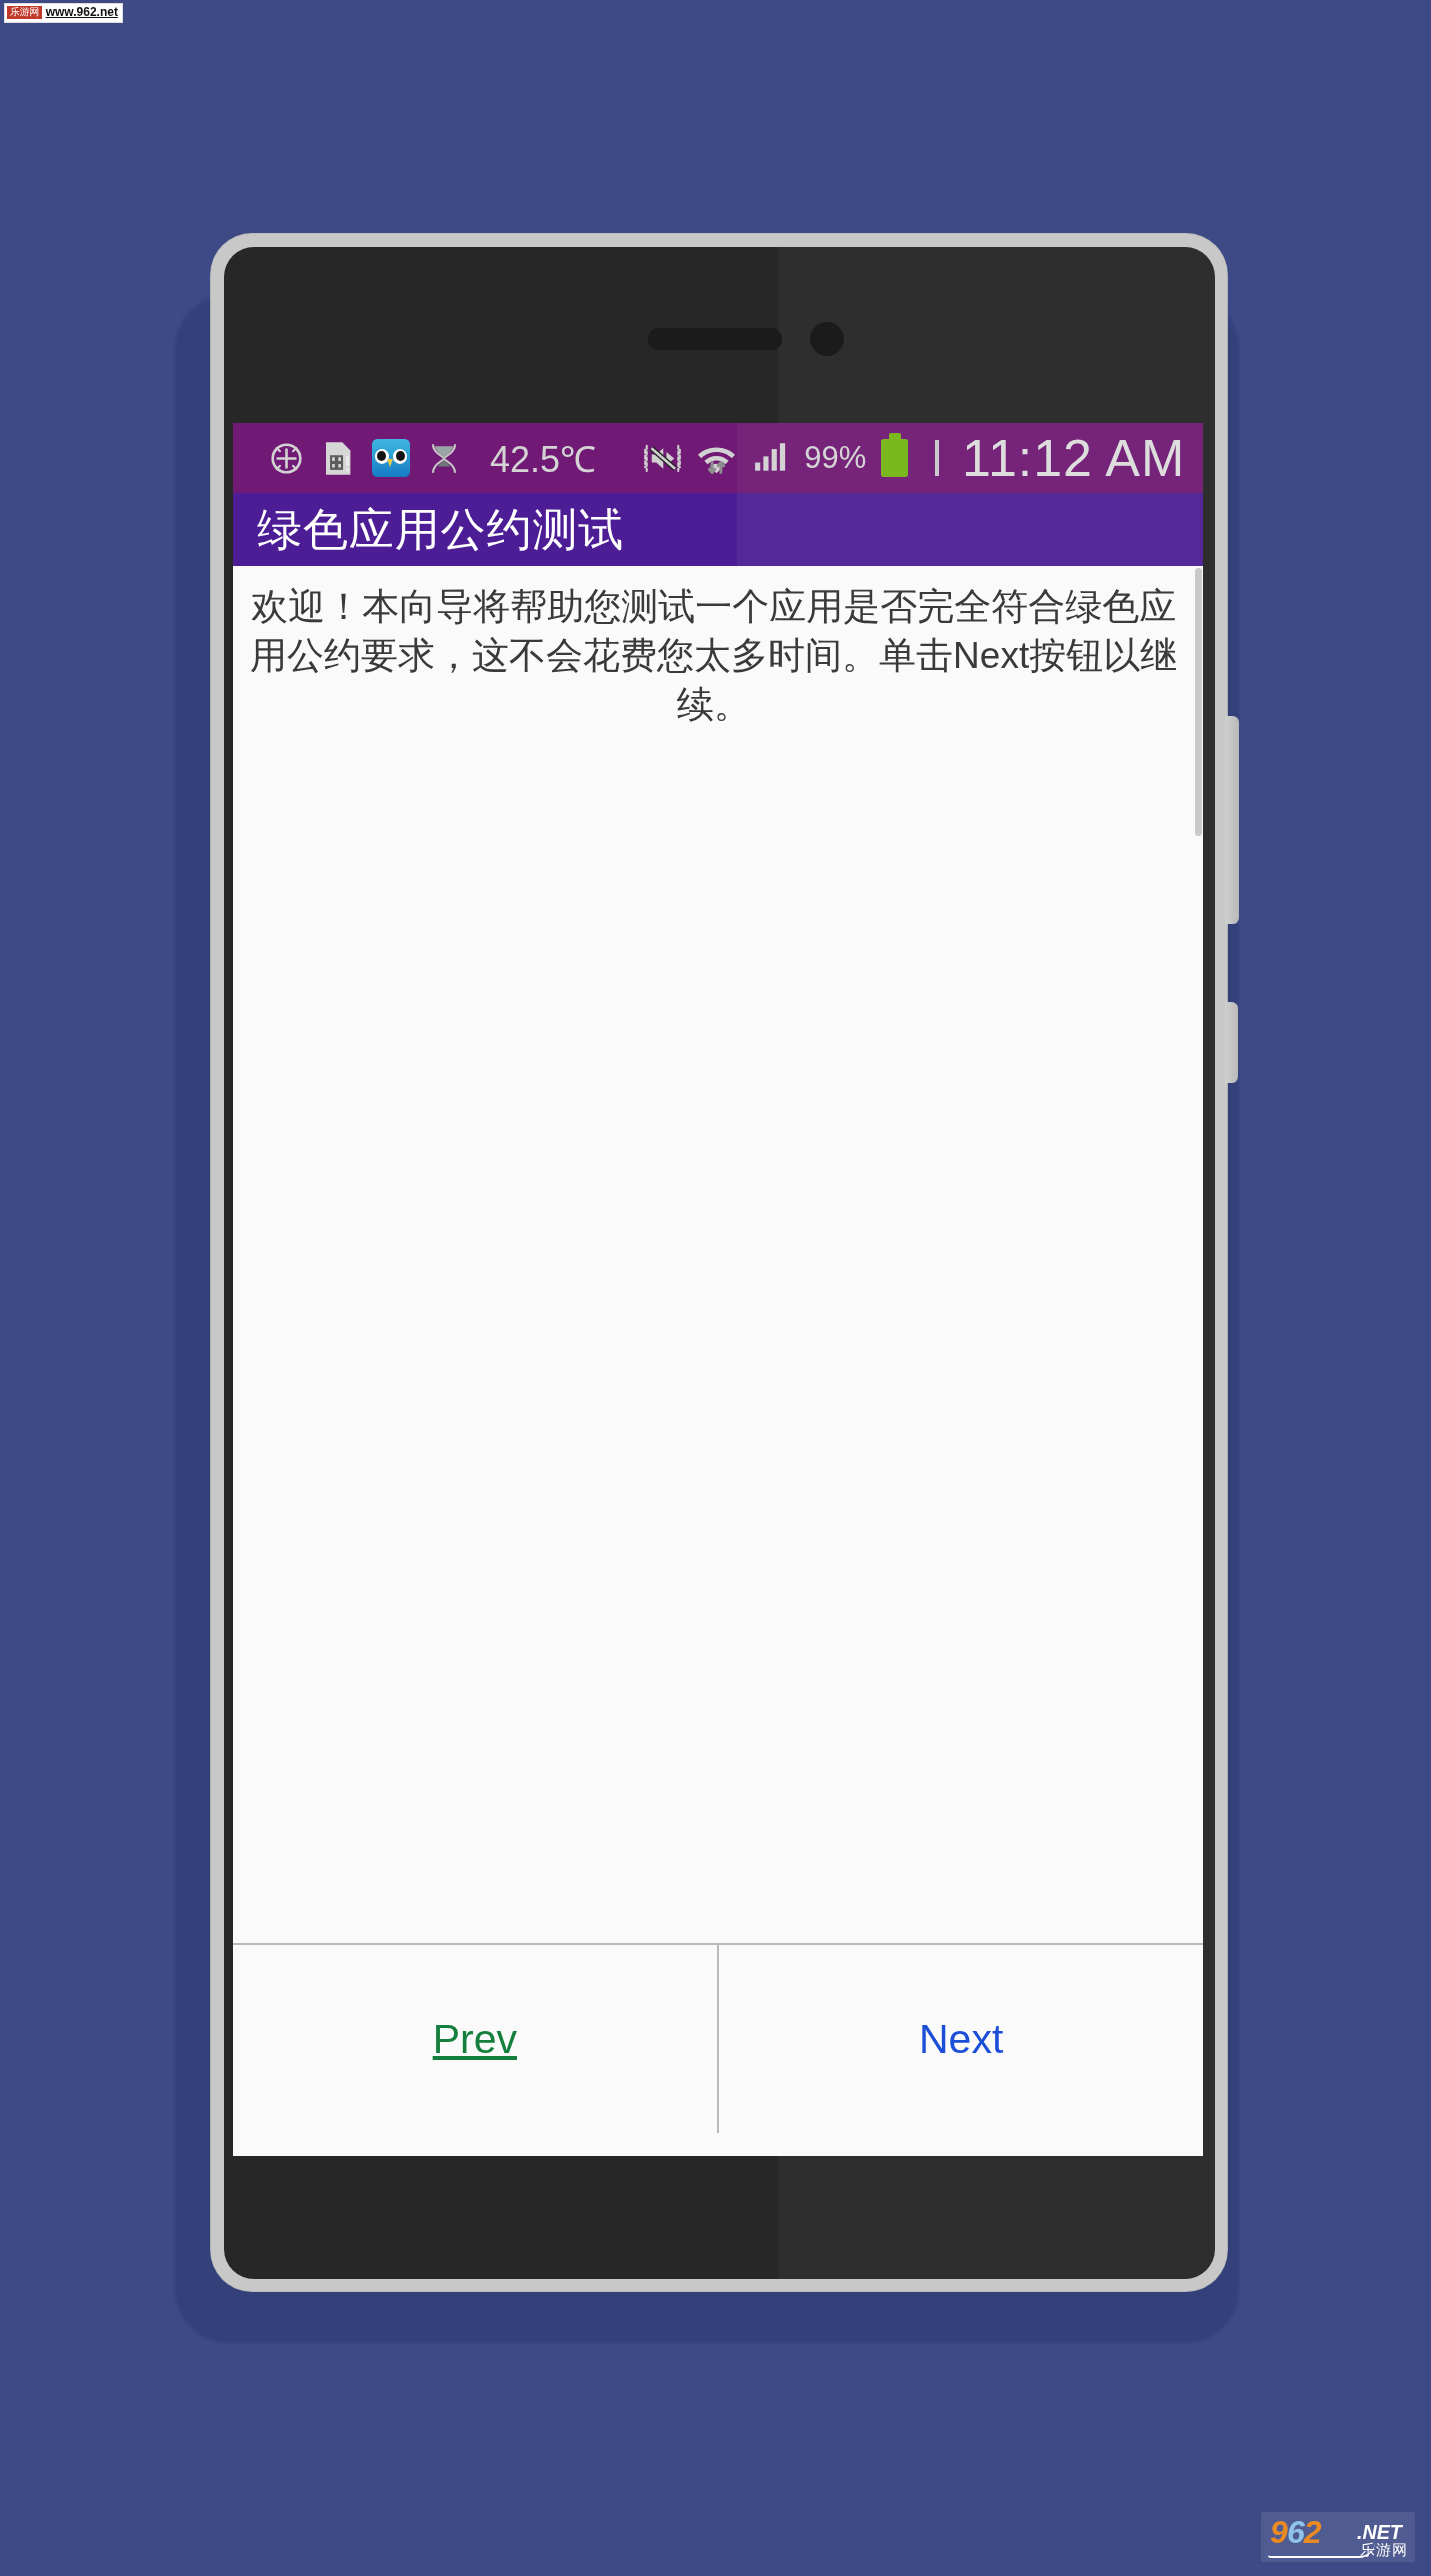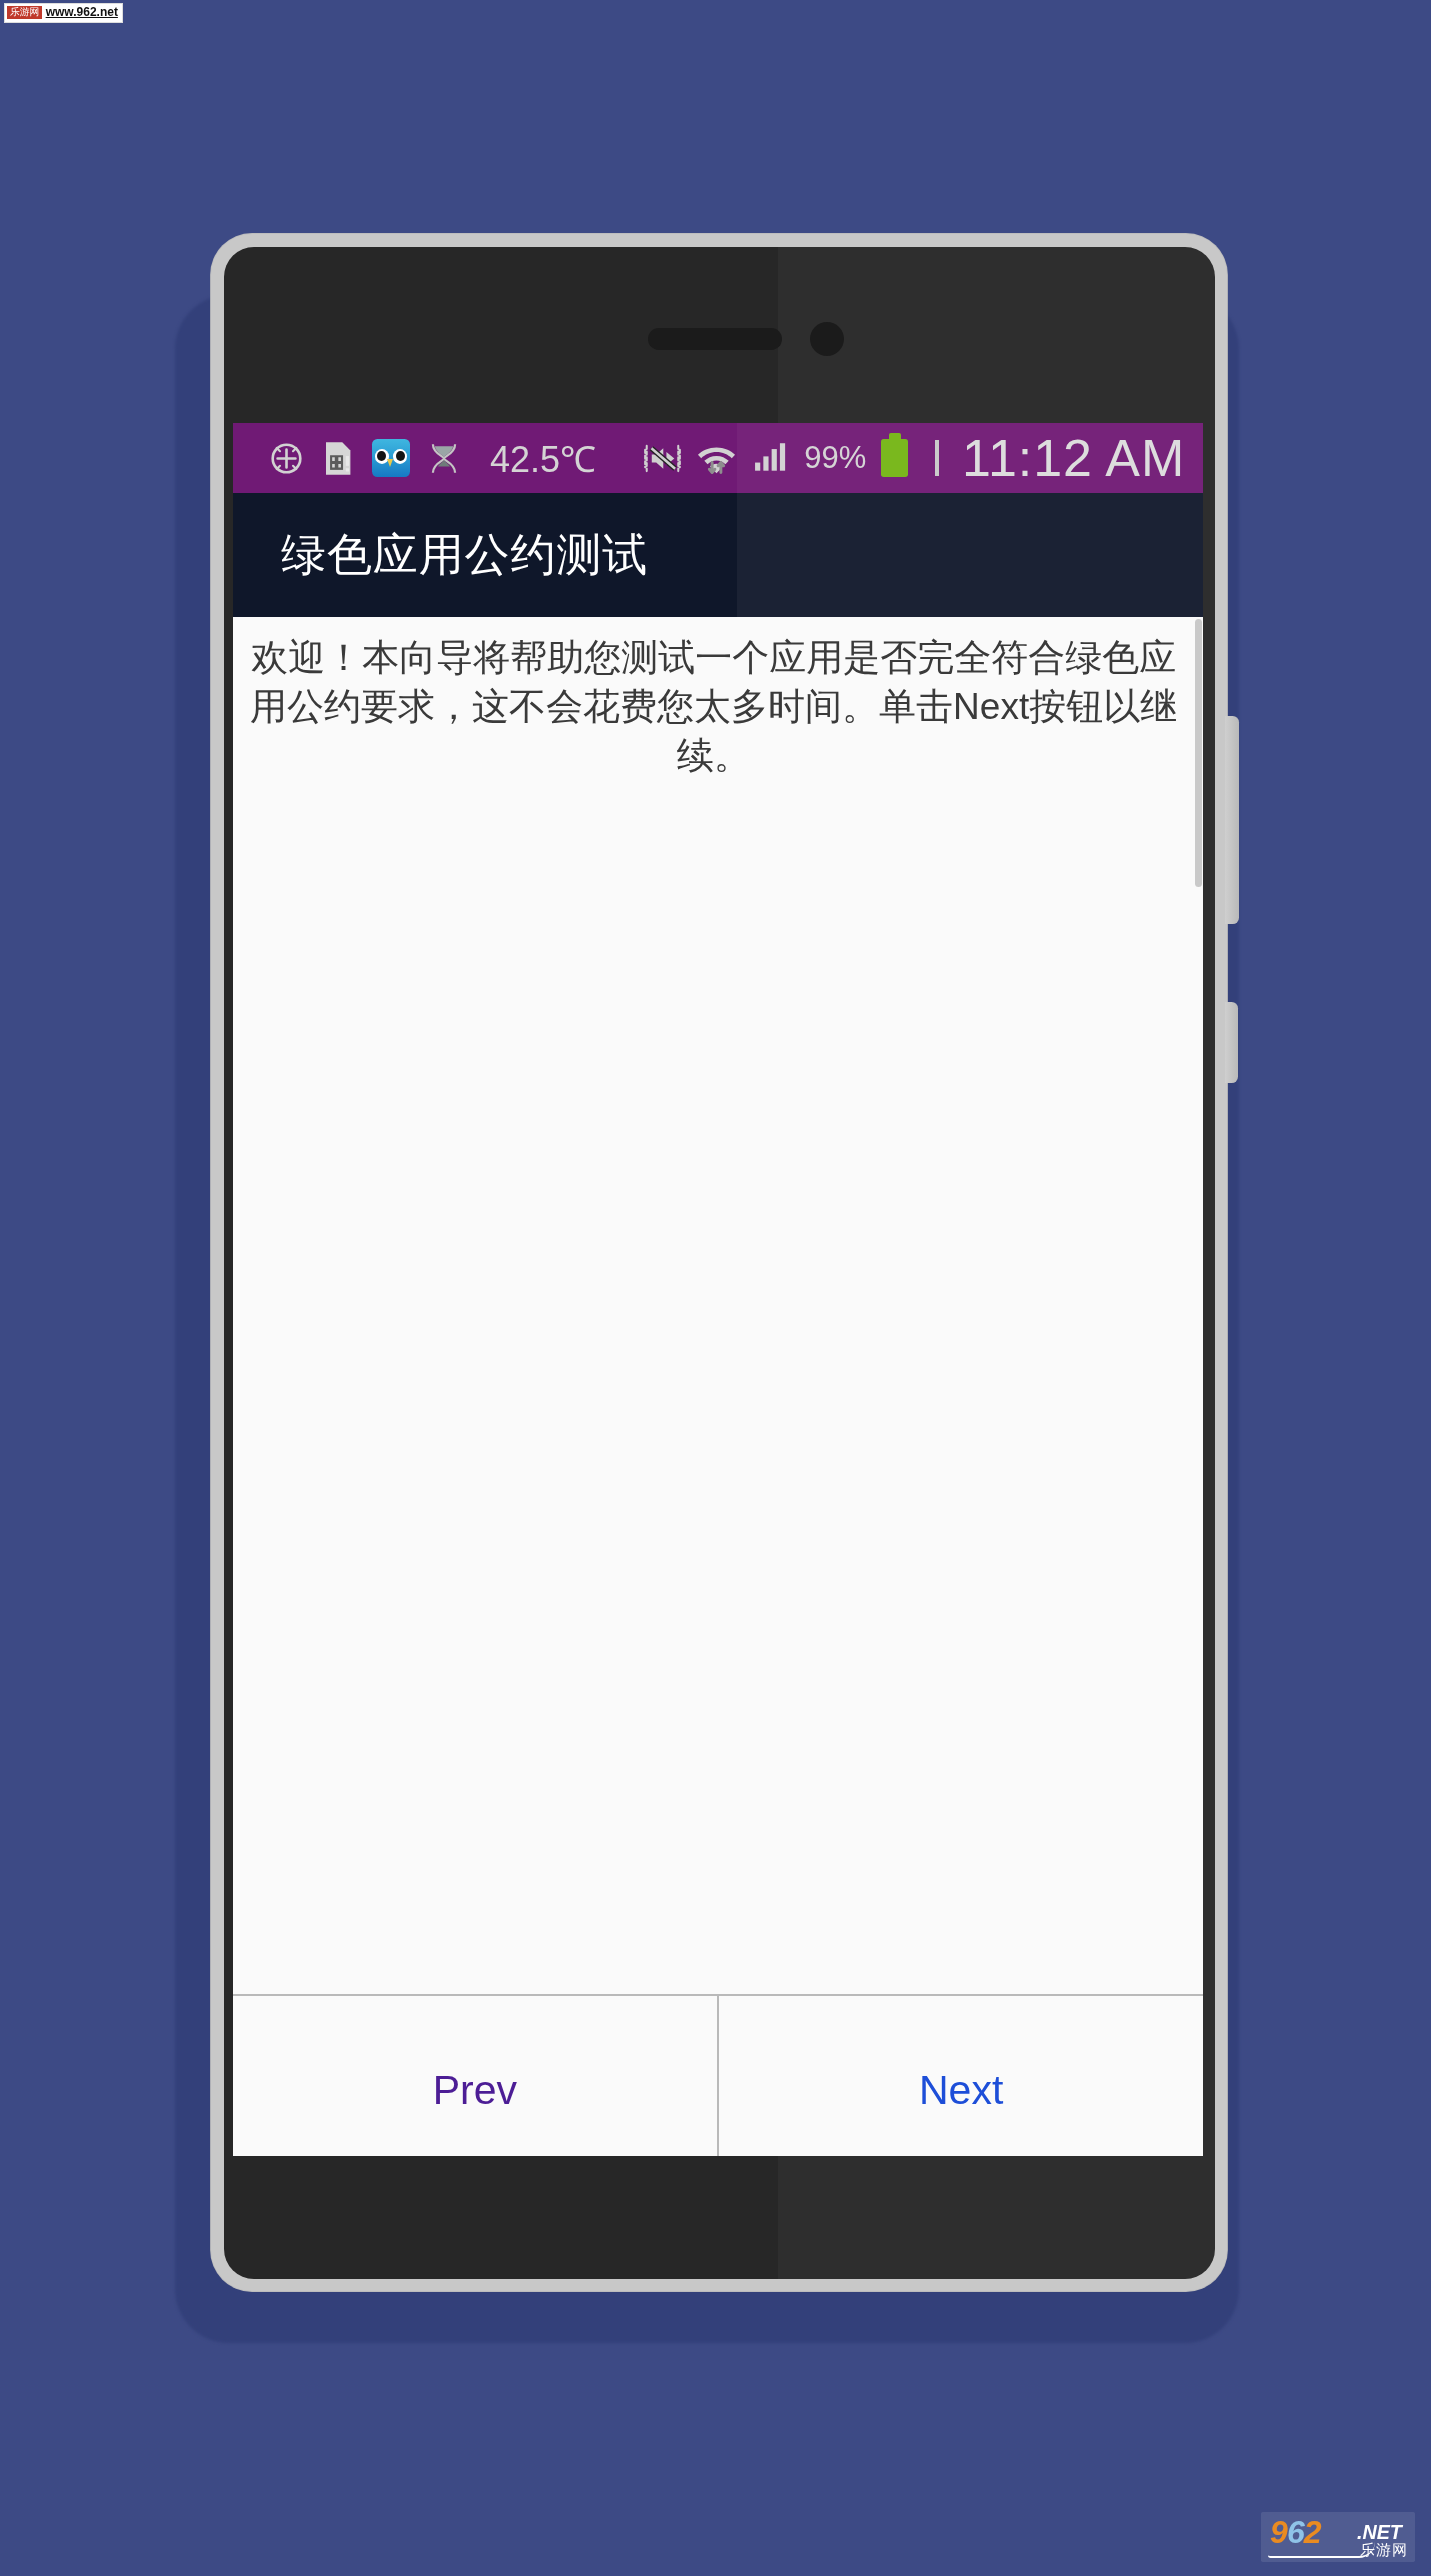--- a/index.html
+++ b/index.html
@@ -207,25 +207,25 @@
     margin-left: -3.6px;
     width: 0; height: 0;
     border-left: 3.6px solid transparent;
     border-right: 3.6px solid transparent;
     border-top: 8px solid #e9c84a;
   }
 
   
   .appbar {
     position: relative;
-    height: 124px;
-    background: #0f172a;
+    height: 73px;
+    background: #4c1d95;
     display: flex;
     align-items: center;
-    padding-left: 48px;
+    padding-left: 24px;
     box-sizing: border-box;
   }
   .appbar .ab-sheen {
     position: absolute;
     left: 52%; top: 0; right: 0; bottom: 0;
     background: rgba(255,255,255,0.05);
     pointer-events: none;
   }
   .app-title {
     color: #ffffff;
@@ -282,21 +282,21 @@
   }
   .wiz-btn {
     flex: 1;
     display: flex;
     align-items: center;
     justify-content: center;
     font-size: 41px;
     background: #fafafa;
     user-select: none;
   }
-  .wiz-btn.prev { color: #4c1d95; }
+  .wiz-btn.prev { color: #15803d; text-decoration: underline; }
   .wiz-btn.next { color: #1d4ed8; }
   .btn-sep {
     width: 2.7px;
     background: #b9b9b9;
   }
 
   
   .wm-topleft {
     position: absolute;
     left: 3.6px;

